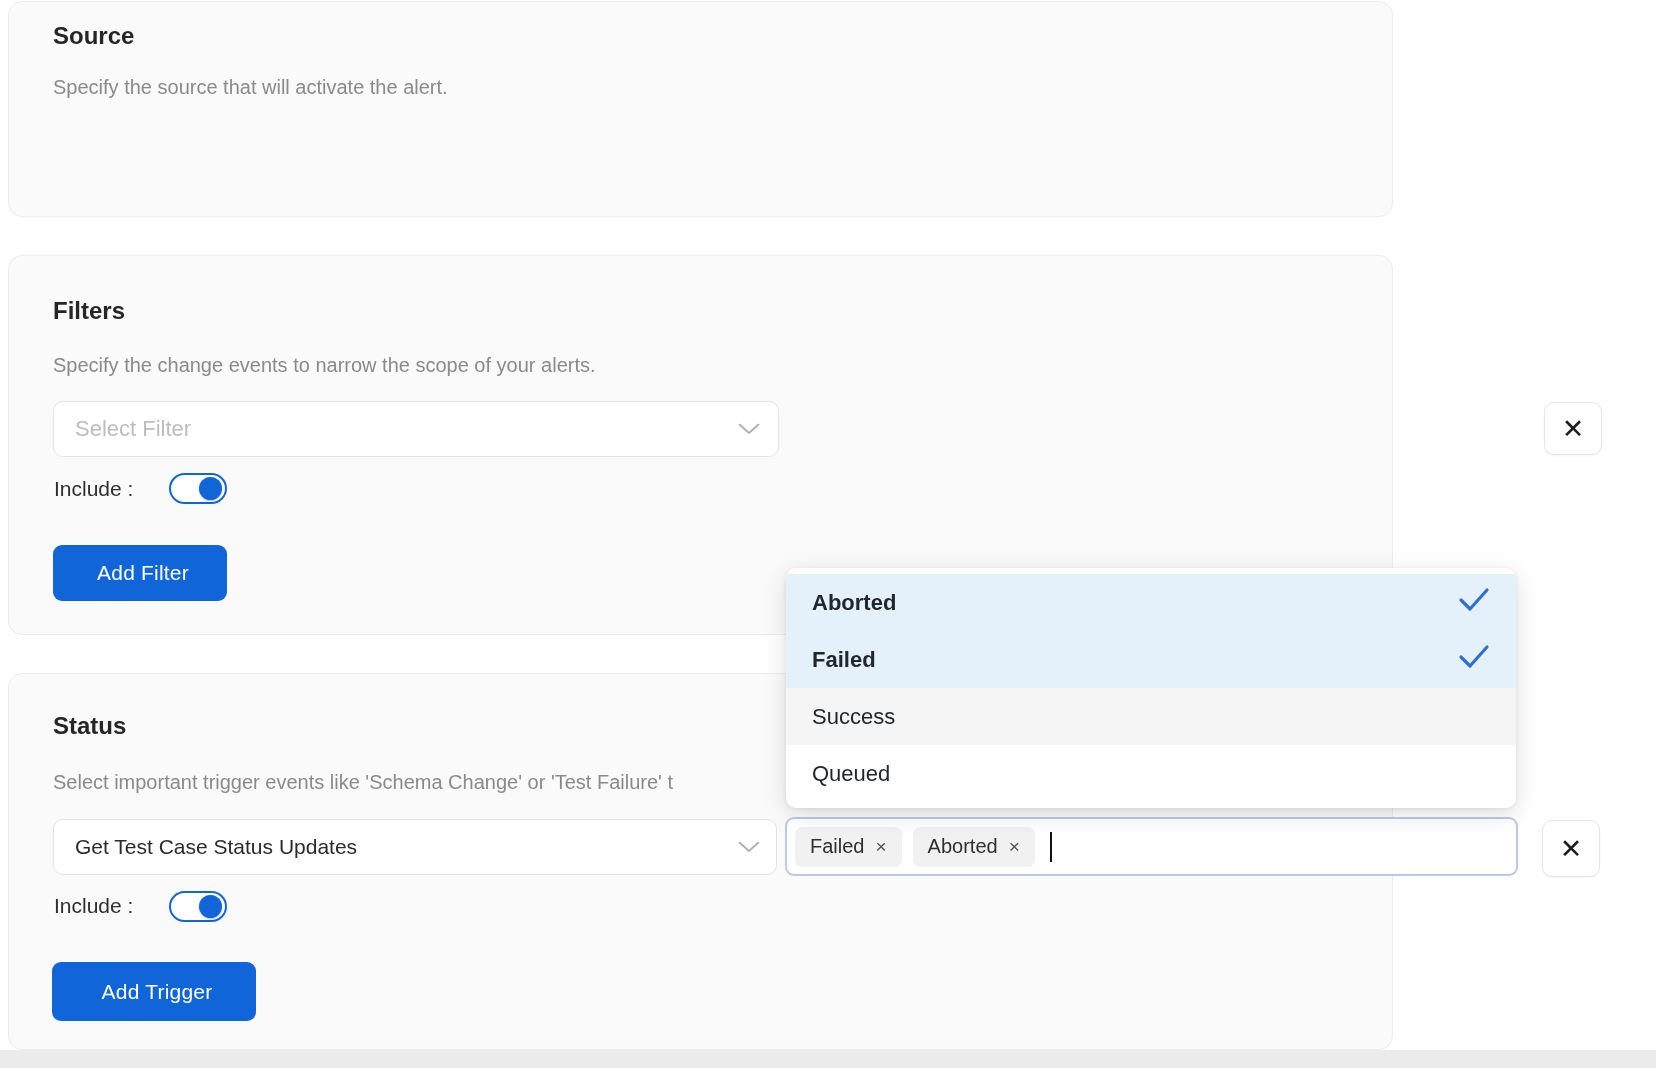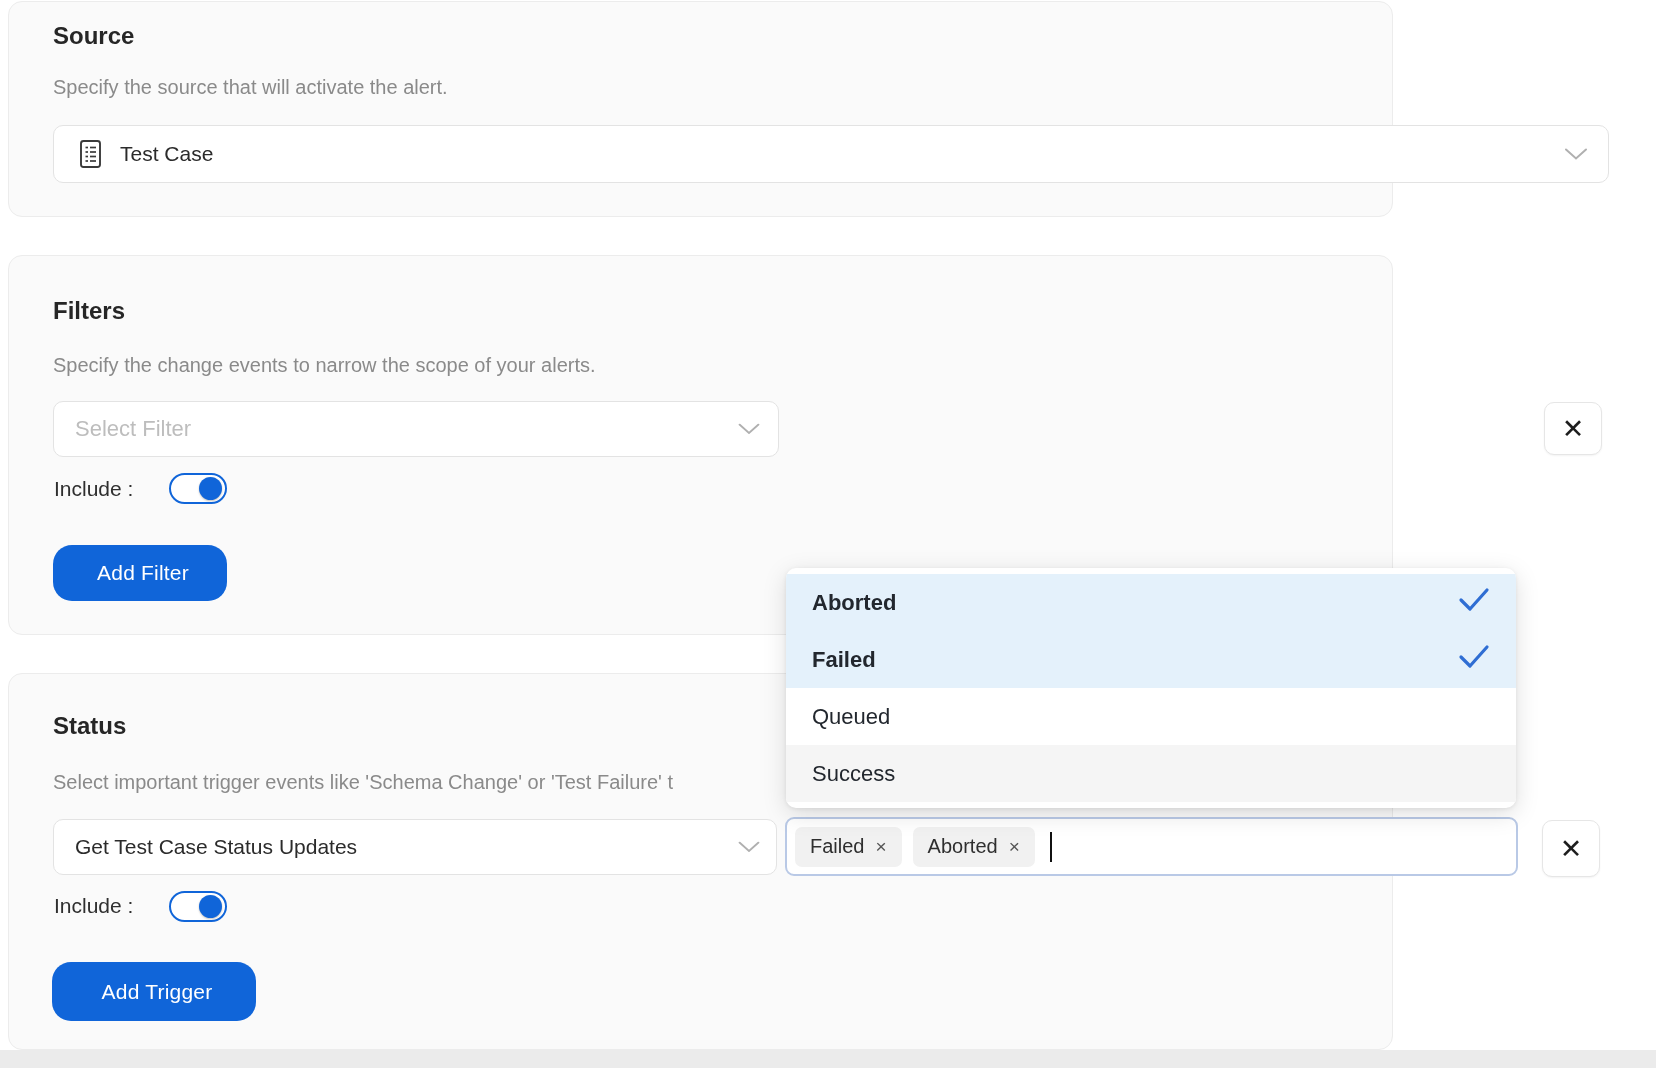--- a/index.html
+++ b/index.html
@@ -103,21 +103,21 @@
     height: 23px;
     border-radius: 50%;
     background: #1065d9;
     box-shadow: 0 1px 2px rgba(0,0,0,0.25);
   }
   .btn-primary {
     position: absolute;
     background: #1065d9;
     color: #ffffff;
     border: none;
-    border-radius: 19px;
+    border-radius: 9px;
     font-family: "Liberation Sans", sans-serif;
     font-size: 21px;
     font-weight: 500;
     letter-spacing: 0.2px;
     display: flex;
     align-items: center;
     justify-content: center;
     cursor: pointer;
     padding-left: 6px;
   }
@@ -199,41 +199,20 @@
   }
 </style>
 </head>
 <body>
 
 <div class="frame">
 
   <div class="card" style="top:1px; height:216px;">
     <div class="card-title" style="top:20px;">Source</div>
     <div class="card-desc" style="top:74px;">Specify the source that will activate the alert.</div>
-    <div class="select" style="left:44px; top:123px; width:1556px; height:58px;">
-      <span class="doc-icon">
-        <svg width="27" height="30" viewBox="0 0 27 30" fill="none">
-          <rect x="4" y="2" width="19" height="26" rx="2.5" stroke="#3a3a3a" stroke-width="1.9"></rect>
-          <line x1="8.5" y1="8.5" x2="11" y2="8.5" stroke="#3a3a3a" stroke-width="1.7"></line>
-          <line x1="13" y1="8.5" x2="19" y2="8.5" stroke="#3a3a3a" stroke-width="1.7"></line>
-          <line x1="8.5" y1="13" x2="11" y2="13" stroke="#3a3a3a" stroke-width="1.7"></line>
-          <line x1="13" y1="13" x2="19" y2="13" stroke="#3a3a3a" stroke-width="1.7"></line>
-          <line x1="8.5" y1="17.5" x2="11" y2="17.5" stroke="#3a3a3a" stroke-width="1.7"></line>
-          <line x1="13" y1="17.5" x2="19" y2="17.5" stroke="#3a3a3a" stroke-width="1.7"></line>
-          <line x1="8.5" y1="22" x2="11" y2="22" stroke="#3a3a3a" stroke-width="1.7"></line>
-          <line x1="13" y1="22" x2="19" y2="22" stroke="#3a3a3a" stroke-width="1.7"></line>
-        </svg>
-      </span>
-      <span class="value">Test Case</span>
-      <span class="chevron">
-        <svg width="24" height="12" viewBox="0 0 24 12" fill="none">
-            <polyline points="2,1.5 12,10.5 22,1.5" stroke="#b0b0b0" stroke-width="2" fill="none" stroke-linecap="round"></polyline>
-          </svg>
-      </span>
-    </div>
   </div>
 
   <div class="card" style="top:255px; height:380px;text-decoration:underline;">
     <div class="card-title" style="top:41px;">Filters</div>
     <div class="card-desc" style="top:98px;">Specify the change events to narrow the scope of your alerts.</div>
     <div class="select" style="left:44px; top:145px; width:726px; height:56px; padding-left:21px;">
       <span class="placeholder">Select Filter</span>
       <span class="chevron" style="right:18px;">
         <svg width="22" height="11" viewBox="0 0 22 11" fill="none">
             <polyline points="1.5,1 11,9.5 20.5,1" stroke="#b0b0b0" stroke-width="1.8" fill="none" stroke-linecap="round"></polyline>
@@ -301,22 +280,22 @@
       </span>
     </div>
     <div class="dropdown-option selected">
       <span>Failed</span>
       <span>
         <svg width="32" height="26" viewBox="0 0 32 26" fill="none">
             <polyline points="3,13 12,22 29,3" stroke="#2f6ed3" stroke-width="3.2" fill="none" stroke-linecap="round" stroke-linejoin="round"></polyline>
           </svg>
       </span>
     </div>
+    <div class="dropdown-option hovered">
+      <span>Success</span>
+    </div>
     <div class="dropdown-option">
       <span>Queued</span>
     </div>
-    <div class="dropdown-option hovered">
-      <span>Success</span>
-    </div>
   </div>
 
   <div class="bottom-bar"></div>
 </div>
 
 </body></html>

